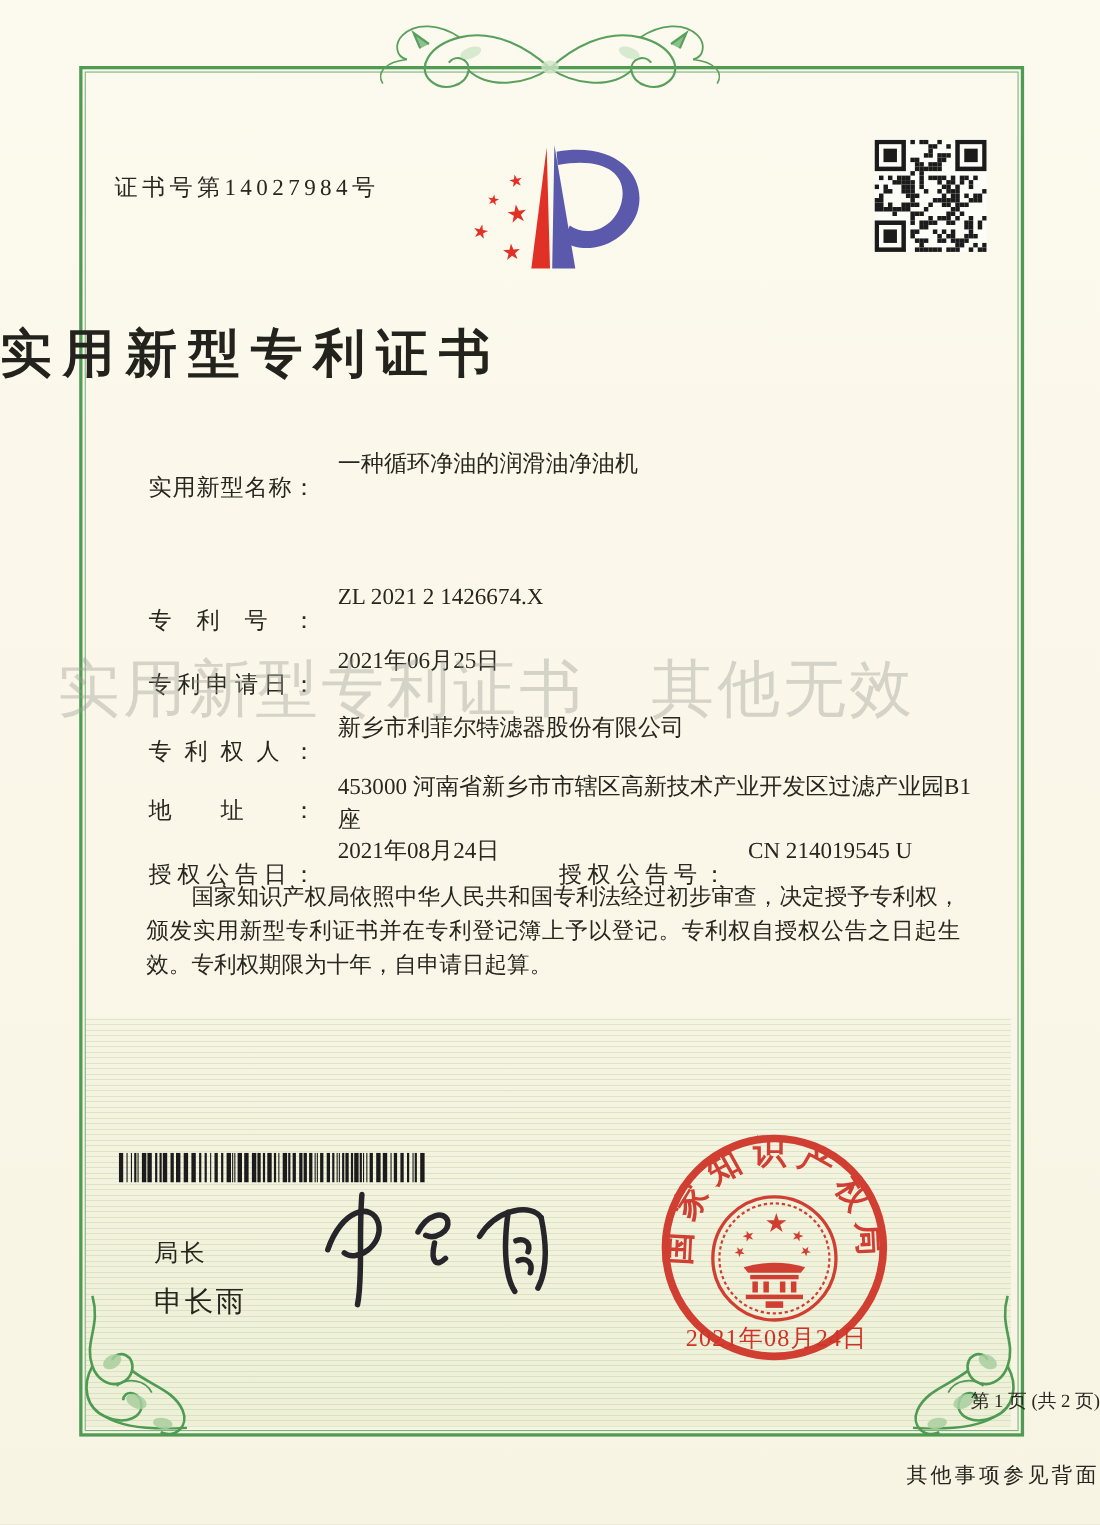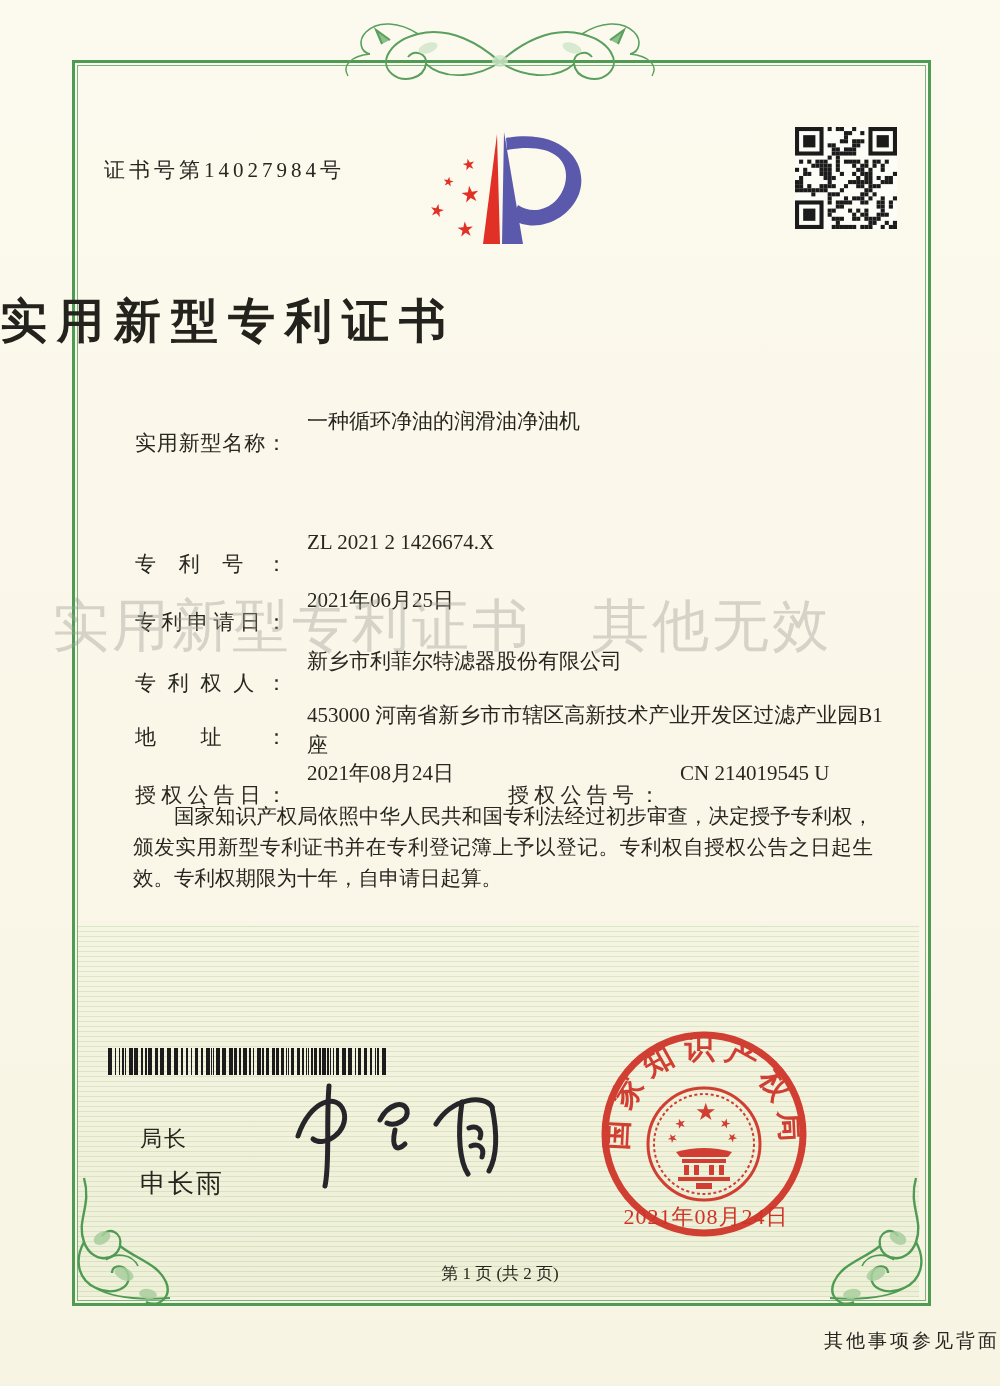--- a/index.html
+++ b/index.html
@@ -40,21 +40,21 @@
            line-height:31px; text-align:justify; }
   .paras p { margin:0; text-indent:2em; }
   
   .barcode { position:absolute; left:108px; top:1048px; }
   .director-title { position:absolute; left:140px; top:1124px; font-size:22px; letter-spacing:2px;text-align:center; }
   .director-name  { position:absolute; left:140px; top:1166px; font-size:26px; letter-spacing:2px; }
   .signature { position:absolute; left:268px; top:1078px; }
   .seal { position:absolute; left:598px; top:1028px; }
   .seal-date { position:absolute; left:608px; top:1202px; width:196px; text-align:center;
                font-size:22px; color:#cf3227; letter-spacing:1px; }
-  .page-no { position:absolute; left:0; top:1262px; width:100%; text-align:center; font-size:17px; }
+  .page-no { position:absolute; left:0; top:1262px; width:100%; text-align:right; font-size:17px; }
   .back-note { position:absolute; left:0; top:1328px; width:100%; text-align:right;
                font-size:19px; letter-spacing:3px; }
   
   .orn-top { position:absolute; left:330px; top:4px; }
   .orn-bl  { position:absolute; left:62px;  top:1176px; }
   .orn-br  { position:absolute; left:826px; top:1176px; transform:scaleX(-1); }
   svg { display:block; }
 </style>
 </head>
 <body>

